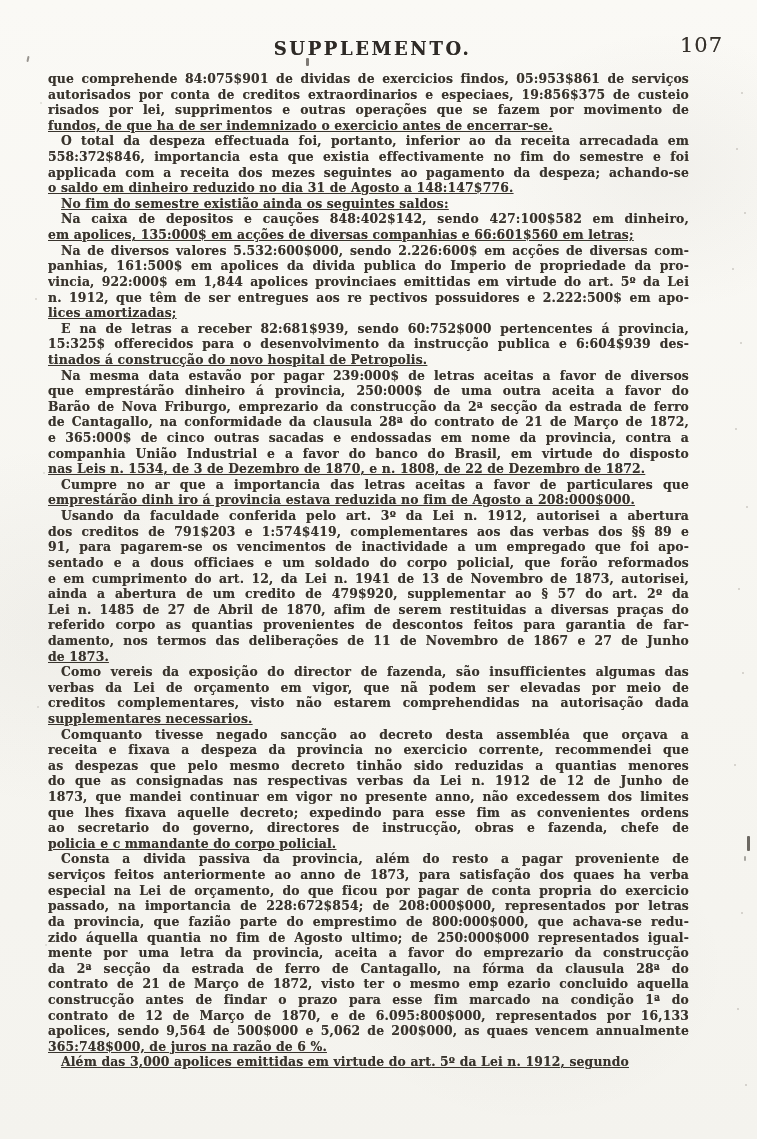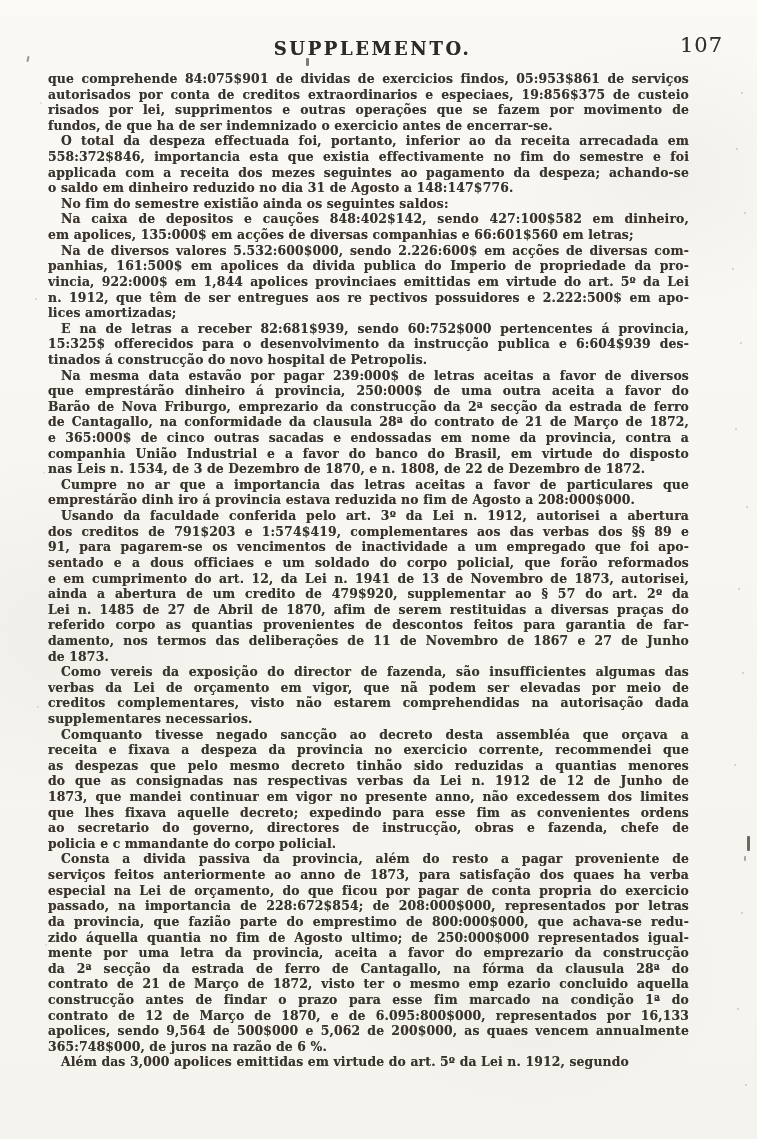--- a/index.html
+++ b/index.html
@@ -33,21 +33,21 @@
   .docbody{
     position:absolute;top:71px;left:48px;width:641px;
     color:#39342d;font-size:12.4px;line-height:15.62px;font-weight:bold;
     letter-spacing:0.15px;
     text-shadow:0 0 0.45px rgba(55,50,43,0.55);
   }
   .line{
     text-align:justify;text-align-last:justify;
     height:15.62px;overflow:hidden;white-space:normal;
   }
-  .line.last{text-align-last:left;}
+  .line.last{text-align-last:left;text-decoration:underline;}
   .line.indent{text-indent:13px;}
   .speck{
     position:absolute;background:#6a6259;border-radius:50%;
     width:2px;height:2px;opacity:0.3;
   }
   .mark{
     position:absolute;background:#4a453e;border-radius:1px;
   }
 </style>
 </head>

